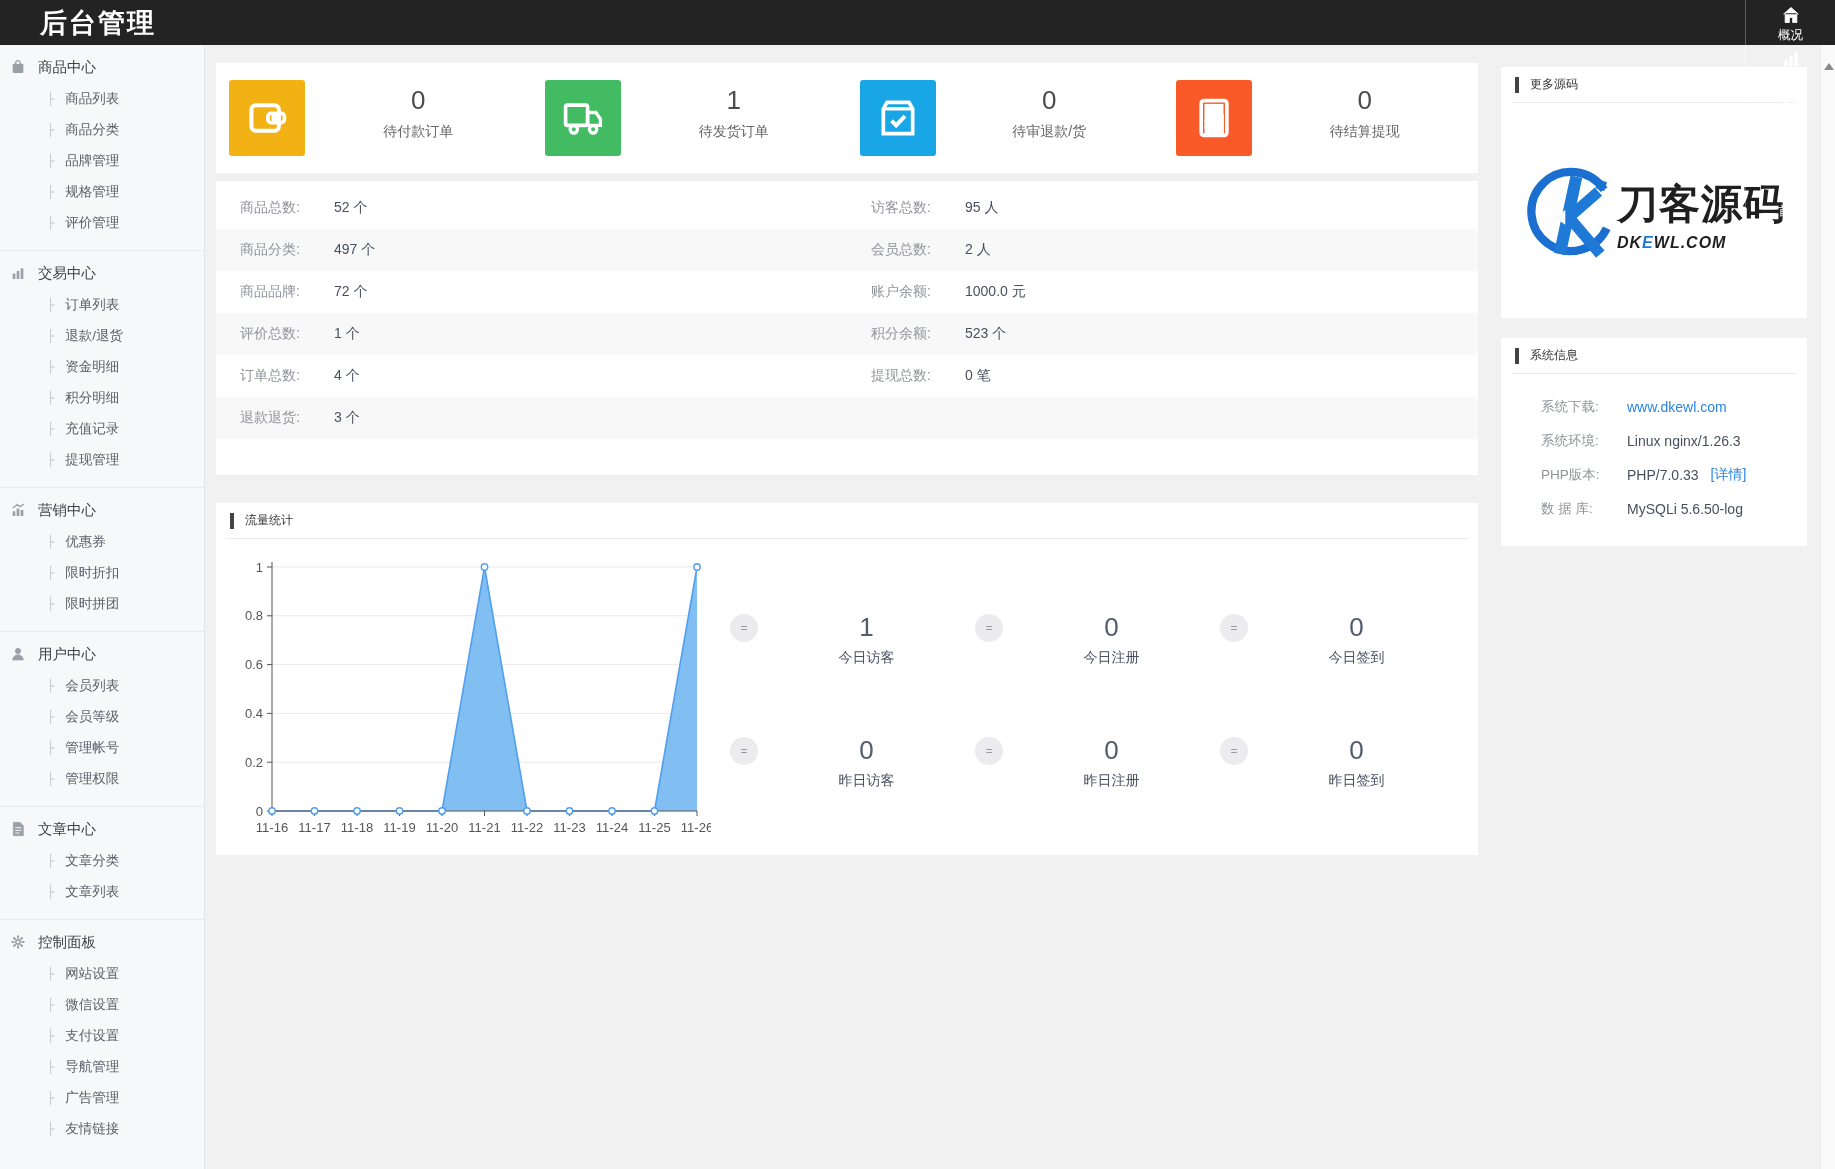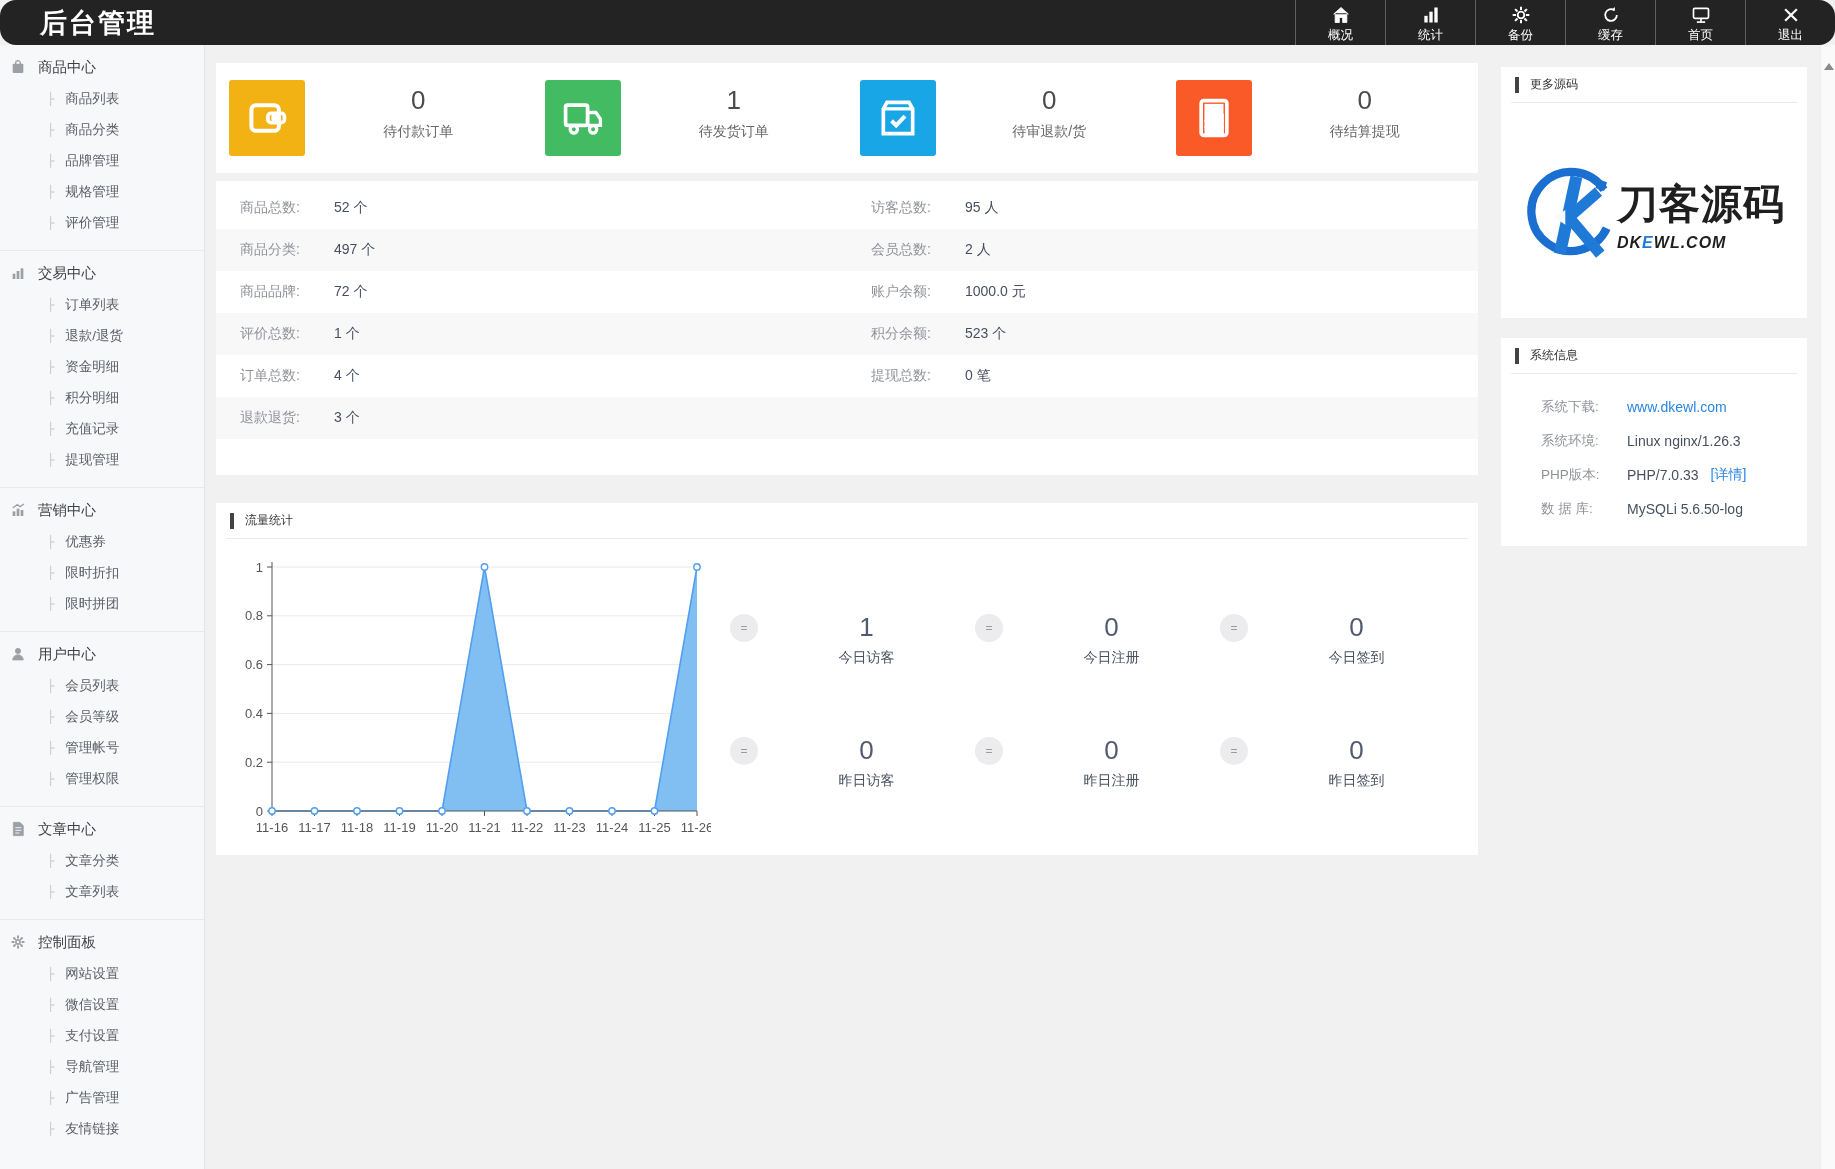--- a/index.html
+++ b/index.html
@@ -4,23 +4,23 @@
 <style>
   * { margin:0; padding:0; box-sizing:border-box; }
   html,body { width:1835px; height:1169px; }
   body {
     position:relative; overflow:hidden;
     background:#f1f1f2;
     font-family:"Liberation Sans","DejaVu Sans",sans-serif;
     color:#495060;
   }
   
-  .header { position:absolute; left:0; top:0; width:1835px; height:45px; background:#232323; z-index:10; display:flex; align-items:center;border-radius:16px; }
+  .header { position:absolute; left:0; top:0; width:1835px; height:45px; background:#232323; z-index:10; display:flex; align-items:center; }
   .logo { color:#fff; font-size:27px; font-weight:bold; letter-spacing:2px; margin-left:40px; }
-  .topnav { position:absolute; right:0; top:0; height:45px; display:flex; }
+  .topnav { position:absolute; right:0; top:0; height:45px; display:flex;flex-direction:column; }
   .topnav-item { width:90px; height:45px; display:flex; flex-direction:column; align-items:center; justify-content:flex-start; padding-top:5px; border-left:1px solid rgba(255,255,255,0.28); cursor:pointer; }
   .topnav-item svg { width:20px; height:20px; stroke:#fff; fill:none; stroke-width:2; }
   .topnav-item .lbl { color:#fff; font-size:12.5px; margin-top:2px; }
   
   .sidebar { position:absolute; left:0; top:45px; width:205px; bottom:0; background:#f7f8fa; border-right:1px solid #e2e4e6; overflow:hidden; }
   .side-section { padding:10px 0 12px 0; border-bottom:1px solid #e8eaec; }
   .side-section:last-child { border-bottom:none; }
   .side-head { height:24px; display:flex; align-items:center; padding-left:10px; cursor:pointer; }
   .side-head svg { width:16px; height:16px; fill:#9aa0a6; stroke:#9aa0a6; }
   .side-head .t { font-size:14.5px; color:#3f4247; margin-left:12px; }

